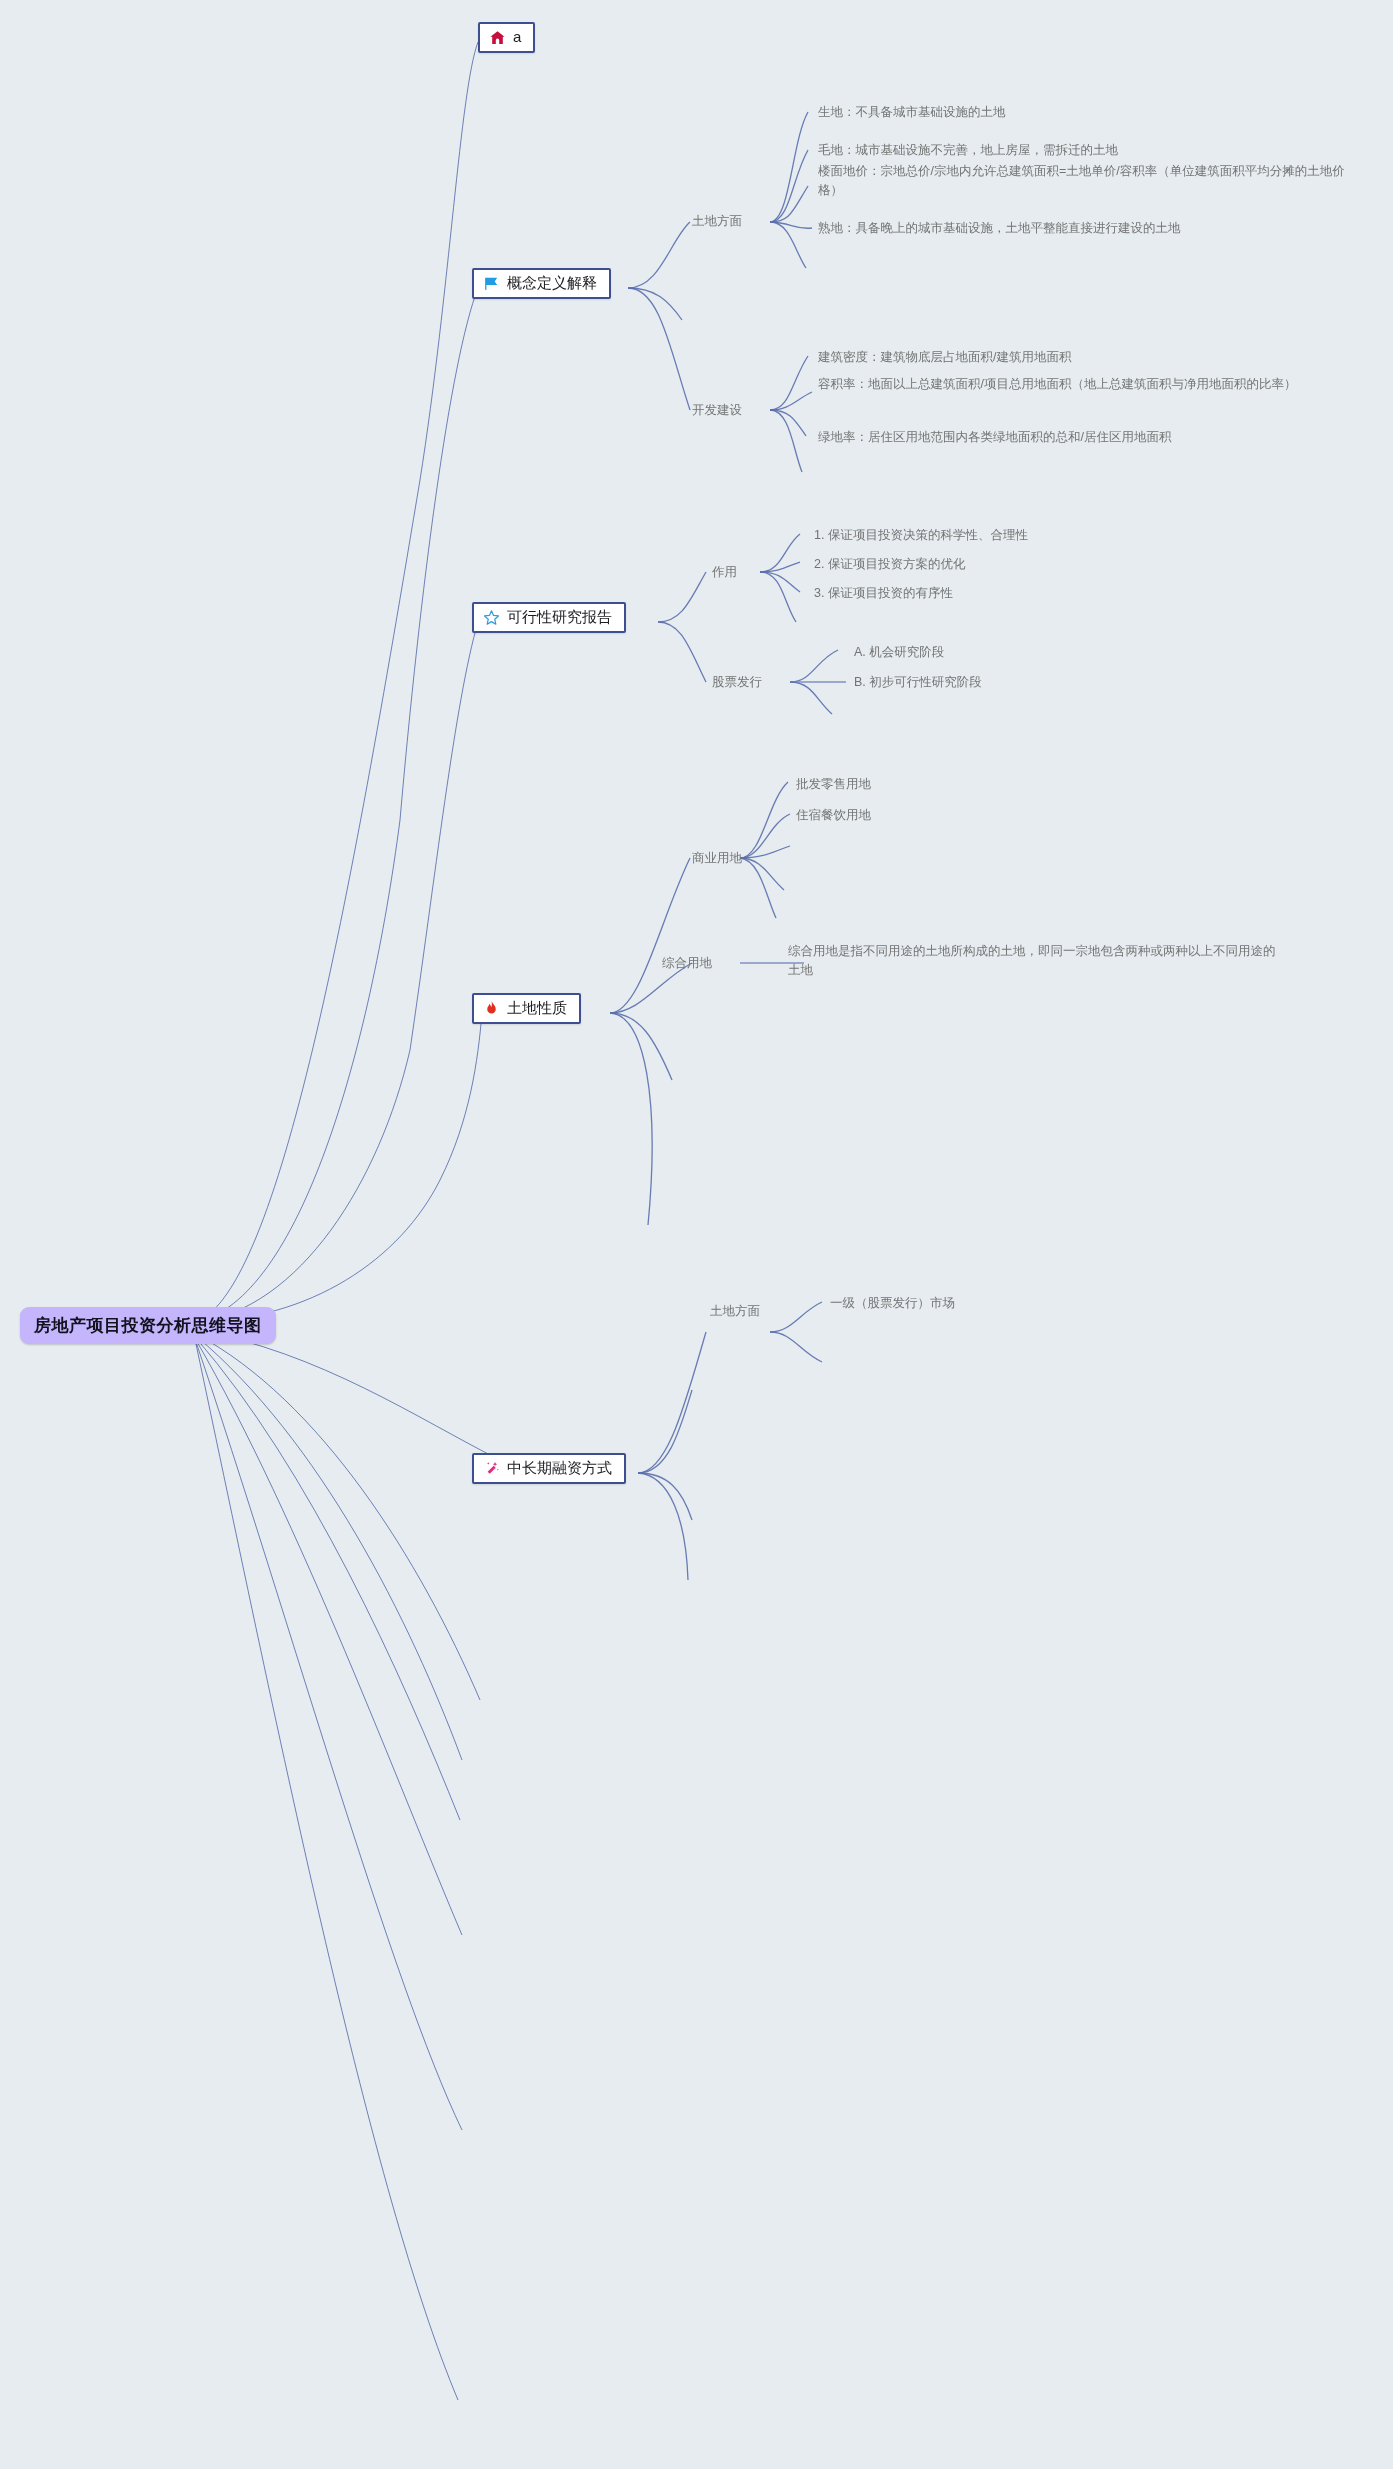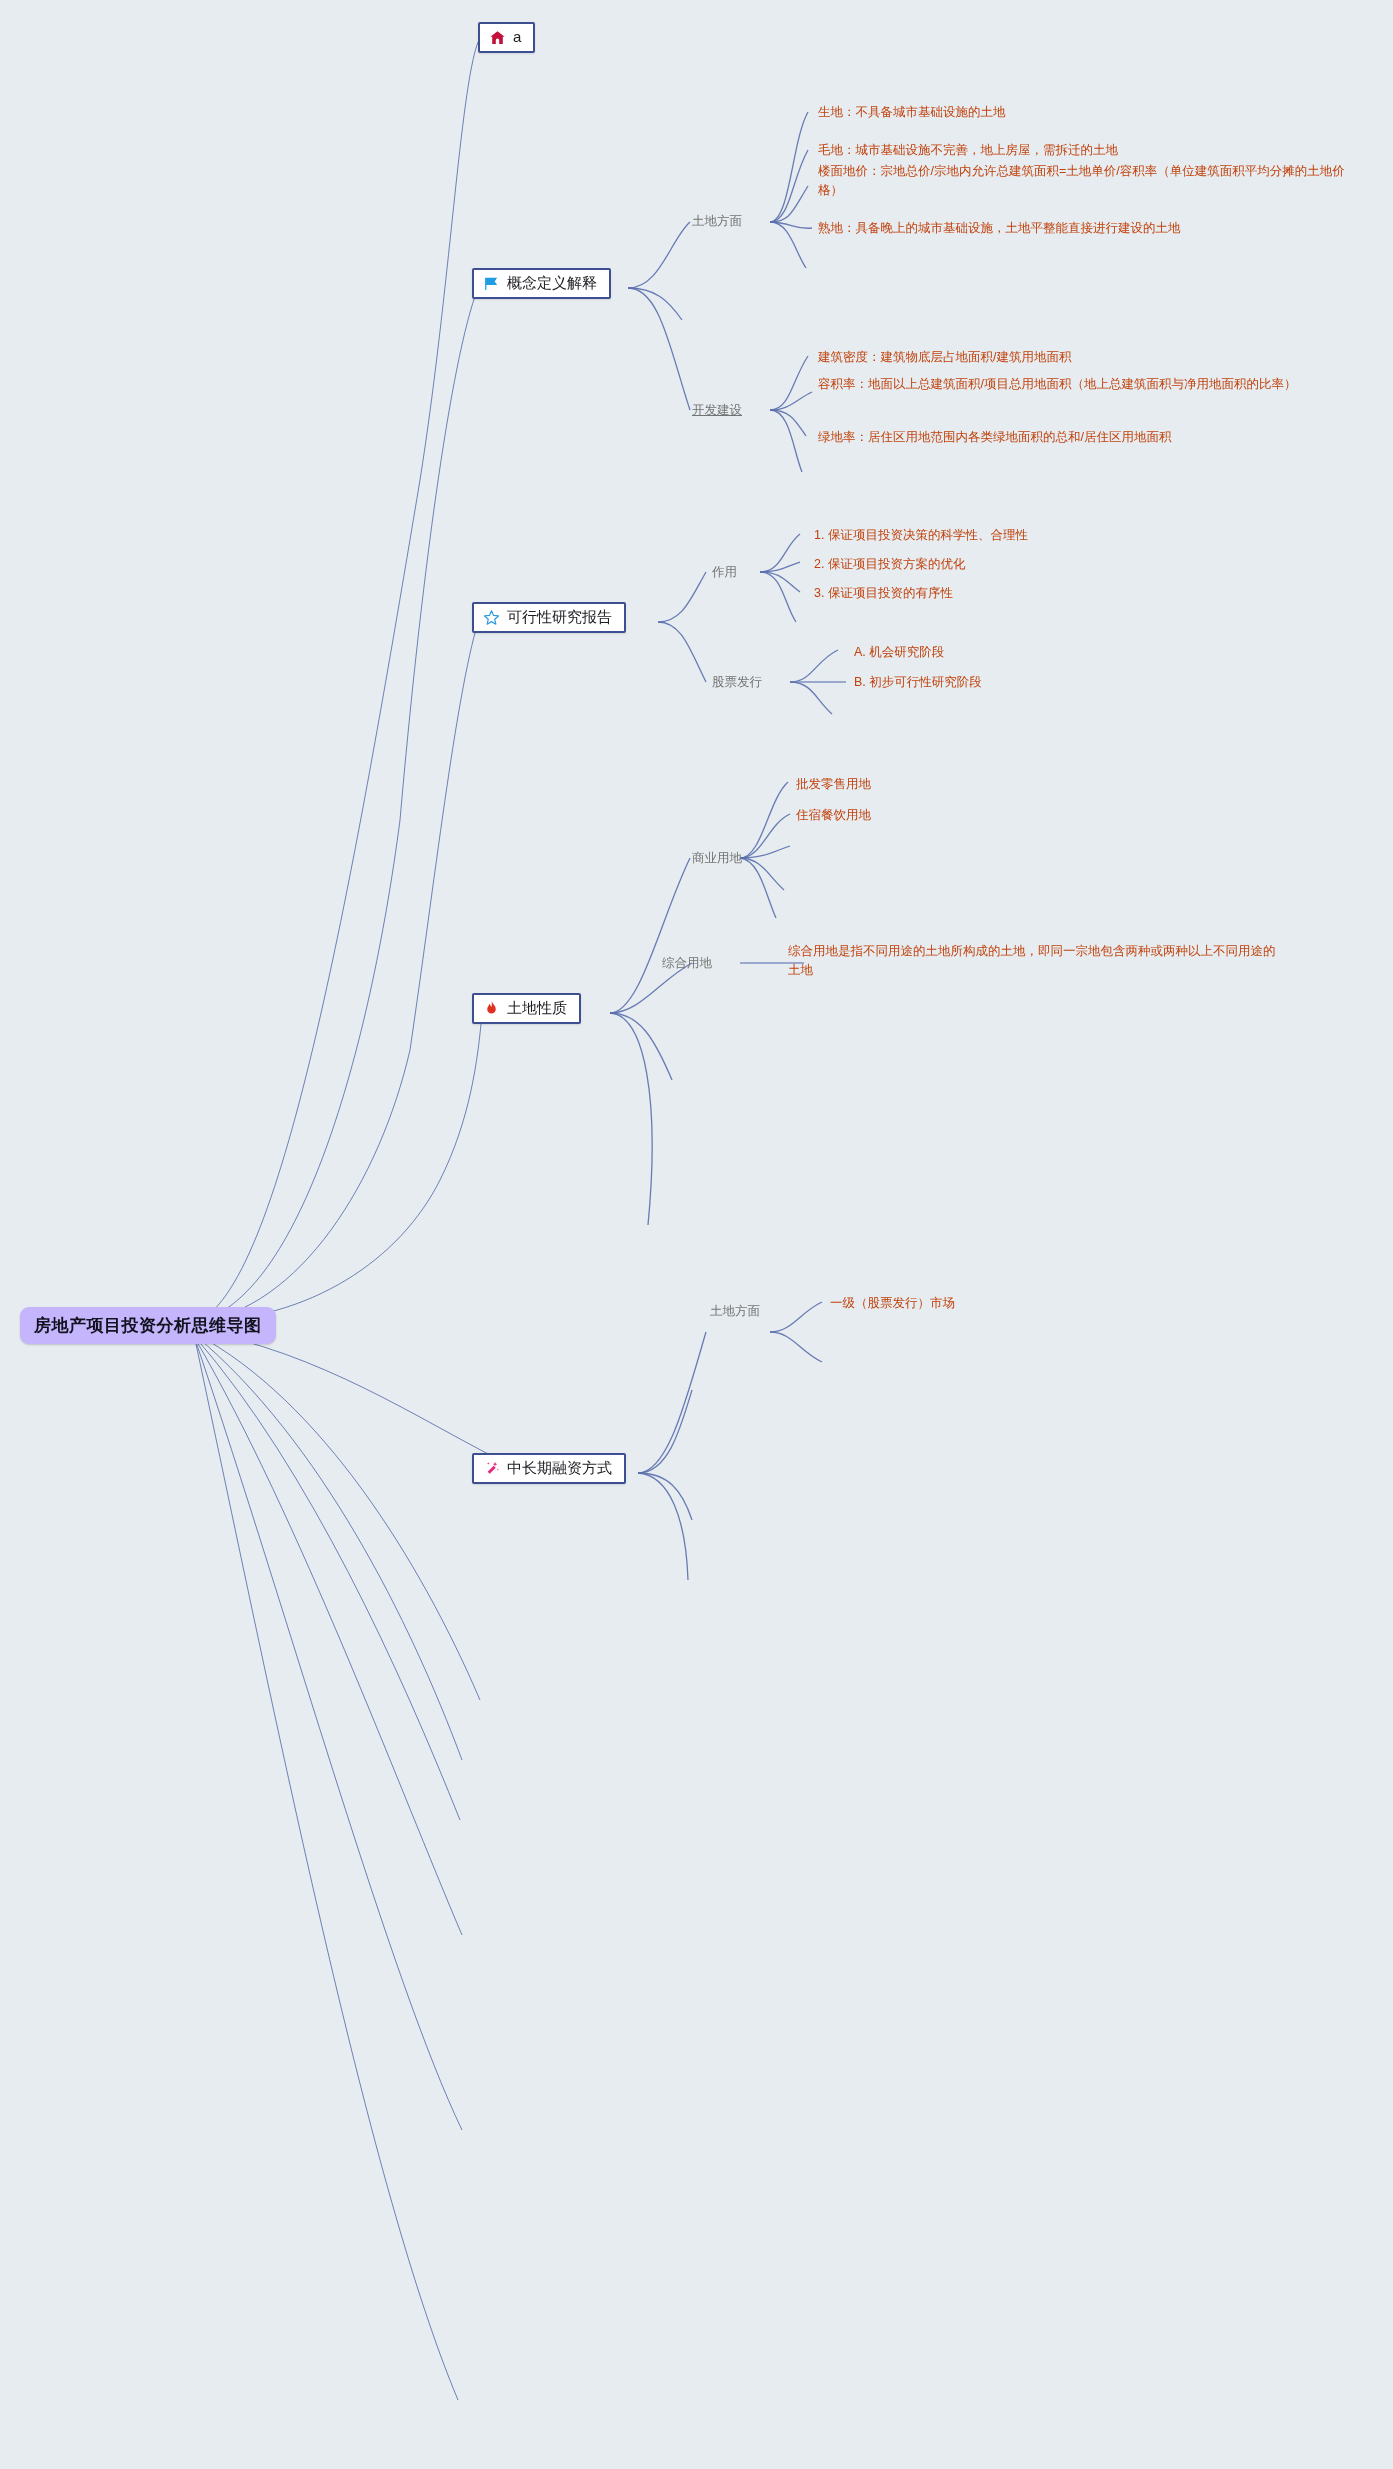--- a/index.html
+++ b/index.html
@@ -90,21 +90,21 @@
     position: absolute;
     font-size: 12.5px;
     color: #737373;
     white-space: nowrap;
   }
 
   
   .leaf {
     position: absolute;
     font-size: 12.5px;
-    color: #c2410c;
+    color: #737373;
     line-height: 1.55;
   }
   .leaf.wrap { white-space: normal; }
   .leaf.nowrap { white-space: nowrap; }
 </style>
 </head>
 <body>
 
 <div id="canvas">
 
@@ -198,21 +198,21 @@
     <span class="lbl">概念定义解释</span>
   </div>
 
   <div class="sub-label" style="left:692px; top:213px;">土地方面</div>
 
   <div class="leaf nowrap" style="left:818px; top:103px; width:560px;">生地：不具备城市基础设施的土地</div>
   <div class="leaf nowrap" style="left:818px; top:141px; width:560px;">毛地：城市基础设施不完善，地上房屋，需拆迁的土地</div>
   <div class="leaf wrap" style="left:818px; top:162px; width:545px;">楼面地价：宗地总价/宗地内允许总建筑面积=土地单价/容积率（单位建筑面积平均分摊的土地价格）</div>
   <div class="leaf nowrap" style="left:818px; top:219px; width:560px;">熟地：具备晚上的城市基础设施，土地平整能直接进行建设的土地</div>
 
-  <div class="sub-label" style="left:692px; top:402px;text-decoration:underline;">开发建设</div>
+  <div class="sub-label" style="left:692px; top:402px;">开发建设</div>
 
   <div class="leaf nowrap" style="left:818px; top:348px; width:560px;">建筑密度：建筑物底层占地面积/建筑用地面积</div>
   <div class="leaf wrap" style="left:818px; top:375px; width:545px;">容积率：地面以上总建筑面积/项目总用地面积（地上总建筑面积与净用地面积的比率）</div>
   <div class="leaf nowrap" style="left:818px; top:428px; width:560px;">绿地率：居住区用地范围内各类绿地面积的总和/居住区用地面积</div>
 
   <div class="branch-node" style="left:472px; top:602px;">
     <span class="ico">
       <svg width="17" height="17" viewBox="0 0 24 24">
         <path d="M12 2.6 L14.9 9.1 L21.9 9.8 L16.6 14.5 L18.1 21.4 L12 17.8 L5.9 21.4 L7.4 14.5 L2.1 9.8 L9.1 9.1 Z" fill="none" stroke="#2f9ae0" stroke-width="1.7" stroke-linejoin="round"></path>
       </svg>

